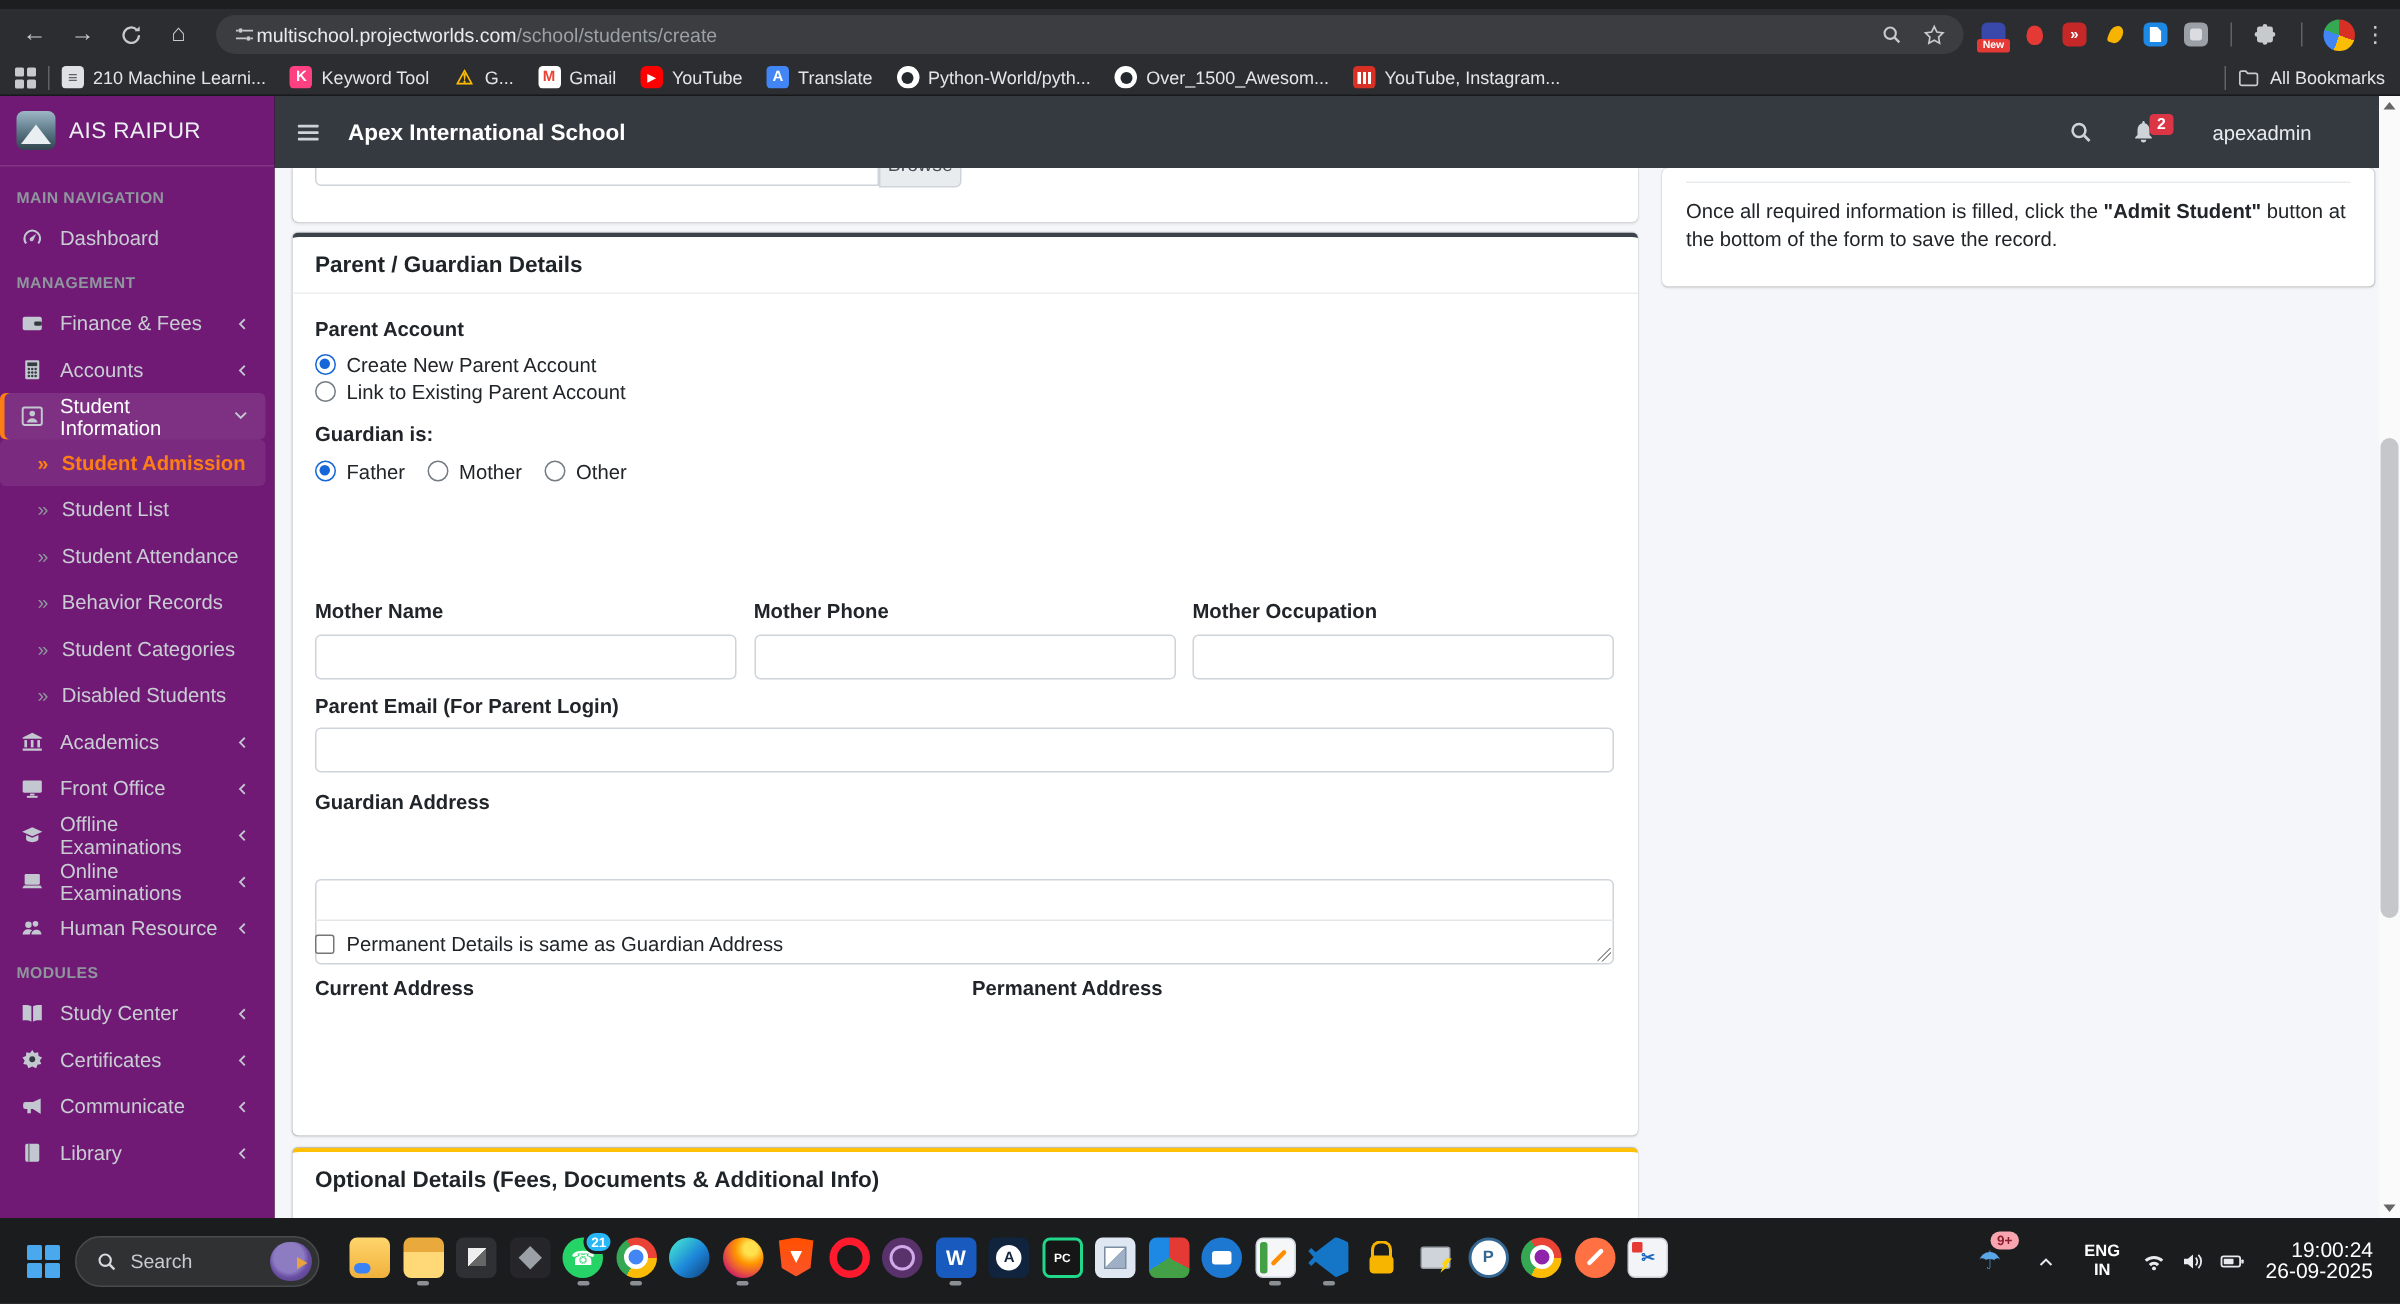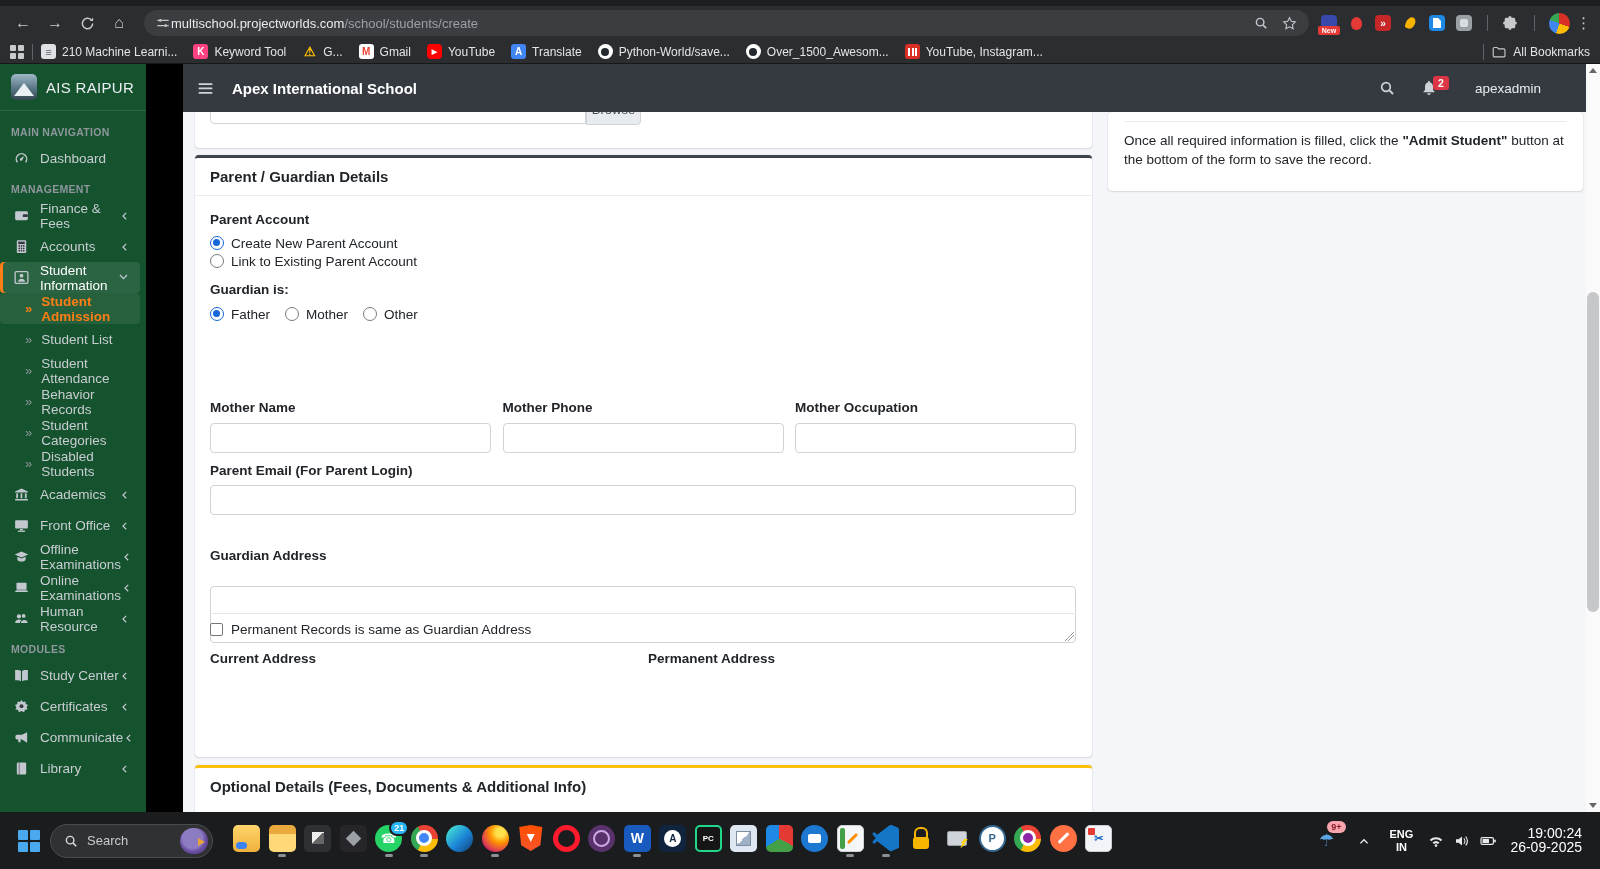--- a/index.html
+++ b/index.html
@@ -54,21 +54,21 @@
   .translate-icon{background:#4285f4}
   .translate-icon::before{content:"A"}
   .github-icon{background:#fff;border-radius:50%}
   .github-icon::before{content:"";width:8px;height:8px;background:#24292f;border-radius:50%}
   .bar-chart-icon{background:#d93025}
   .bar-chart-icon::before{content:"";width:9px;height:8px;background:linear-gradient(90deg,#fff 0 2px,transparent 2px 3.5px,#fff 3.5px 5.5px,transparent 5.5px 7px,#fff 7px 9px)}
   #all-bm{display:flex;gap:7px;margin-left:auto;flex:none;color:#c7cacd}
   #all-bm .bm-lbl{color:#e3e5e8}
 
   
-  #sidebar{position:absolute;left:0;top:64px;width:146px;bottom:57px;background:#14532d;overflow:hidden;z-index:4}
+  #sidebar{position:absolute;left:0;top:64px;width:183px;bottom:57px;background:#701a75;overflow:hidden;z-index:4}
   #brand{height:47px;display:flex;align-items:center;gap:9px;padding-left:11px;border-bottom:1px solid rgba(255,255,255,.12)}
   #brand-logo{width:26px;height:26px;border-radius:5px;background:linear-gradient(180deg,#9db7c6 0%,#54707f 60%,#33454f 100%);position:relative;overflow:hidden;flex:none}
   #brand-logo::after{content:"";position:absolute;left:3px;bottom:4px;border-left:10px solid transparent;border-right:10px solid transparent;border-bottom:13px solid #e9eef2}
   #brand-name{color:#eceff2;font-size:15px;letter-spacing:.3px}
   #sidebar-nav{padding-top:6px}
   .nav-label{color:#8f969d;font-size:10.5px;font-weight:bold;letter-spacing:.3px;padding:9px 0 5px 11px}
   .nav-item{height:31px;display:flex;align-items:center;padding-left:13px;color:#c9cdd3;font-size:13.5px;position:relative;margin-right:6px;border-radius:4px;cursor:pointer}
   .nav-item .nav-ico{width:17px;margin-right:10px;color:#c2c7d0;display:flex;align-items:center;justify-content:center;flex:none}
   .nav-item .nav-chev{margin-left:auto;margin-right:11px;color:#c2c7d0;display:flex;align-items:center}
   .nav-item.active{background:rgba(255,255,255,.1);box-shadow:inset 3px 0 0 #fd7e14;color:#fff}
@@ -272,21 +272,21 @@
       <div class="bm">
         <span class="fav youtube-icon"></span>
         <span class="bm-lbl">YouTube</span>
       </div>
       <div class="bm">
         <span class="fav translate-icon"></span>
         <span class="bm-lbl">Translate</span>
       </div>
       <div class="bm">
         <span class="fav github-icon"></span>
-        <span class="bm-lbl">Python-World/save...</span>
+        <span class="bm-lbl">Python-World/pyth...</span>
       </div>
       <div class="bm">
         <span class="fav github-icon"></span>
         <span class="bm-lbl">Over_1500_Awesom...</span>
       </div>
       <div class="bm">
         <span class="fav bar-chart-icon"></span>
         <span class="bm-lbl">YouTube, Instagram...</span>
       </div>
     </div>
@@ -595,28 +595,28 @@
 
     <div class="frow" id="row2" style="top:242px">
         <div class="fcol"><div class="flabel">Mother Name</div><input class="finput" type="text" style=""></div>
         <div class="fcol"><div class="flabel">Mother Phone</div><input class="finput" type="text" style=""></div>
         <div class="fcol"><div class="flabel">Mother Occupation</div><input class="finput" type="text" style=""></div>
       </div>
 
     <div class="abs flabel" style="left:15px;top:305px">Parent Email (For Parent Login)</div>
     <input class="abs finput" type="text" style="left: 15px; top: 327px; width: 866px; margin: 0px;">
 
-    <div class="abs flabel" style="left:15px;top:390px">Guardian Address</div>
+    <div class="abs flabel" style="left:15px;top:369px">Guardian Address</div>
     <div class="abs ftext" style="left:15px;top:390px;width:866px;height:57px"></div>
 
     <div id="hr1"></div>
 
     <div class="abs" style="left:15px;top:464px;display:flex;align-items:center">
       <span class="chk"></span>
-      <span style="font-size:13.5px;color:#212529">Permanent Records is same as Guardian Address</span>
+      <span style="font-size:13.5px;color:#212529">Permanent Details is same as Guardian Address</span>
     </div>
 
     <div class="abs flabel" style="left:15px;top:493px">Current Address</div>
     <div class="abs flabel" style="left:453px;top:493px">Permanent Address</div>
     <div class="abs ftext" style="left:15px;top:515px;width:427px;height:64px"></div>
 
   </div>
 
   <div class="card" id="card-optional">
     <div class="card-header" style="border-bottom:none">Optional Details (Fees, Documents &amp; Additional Info)</div>

